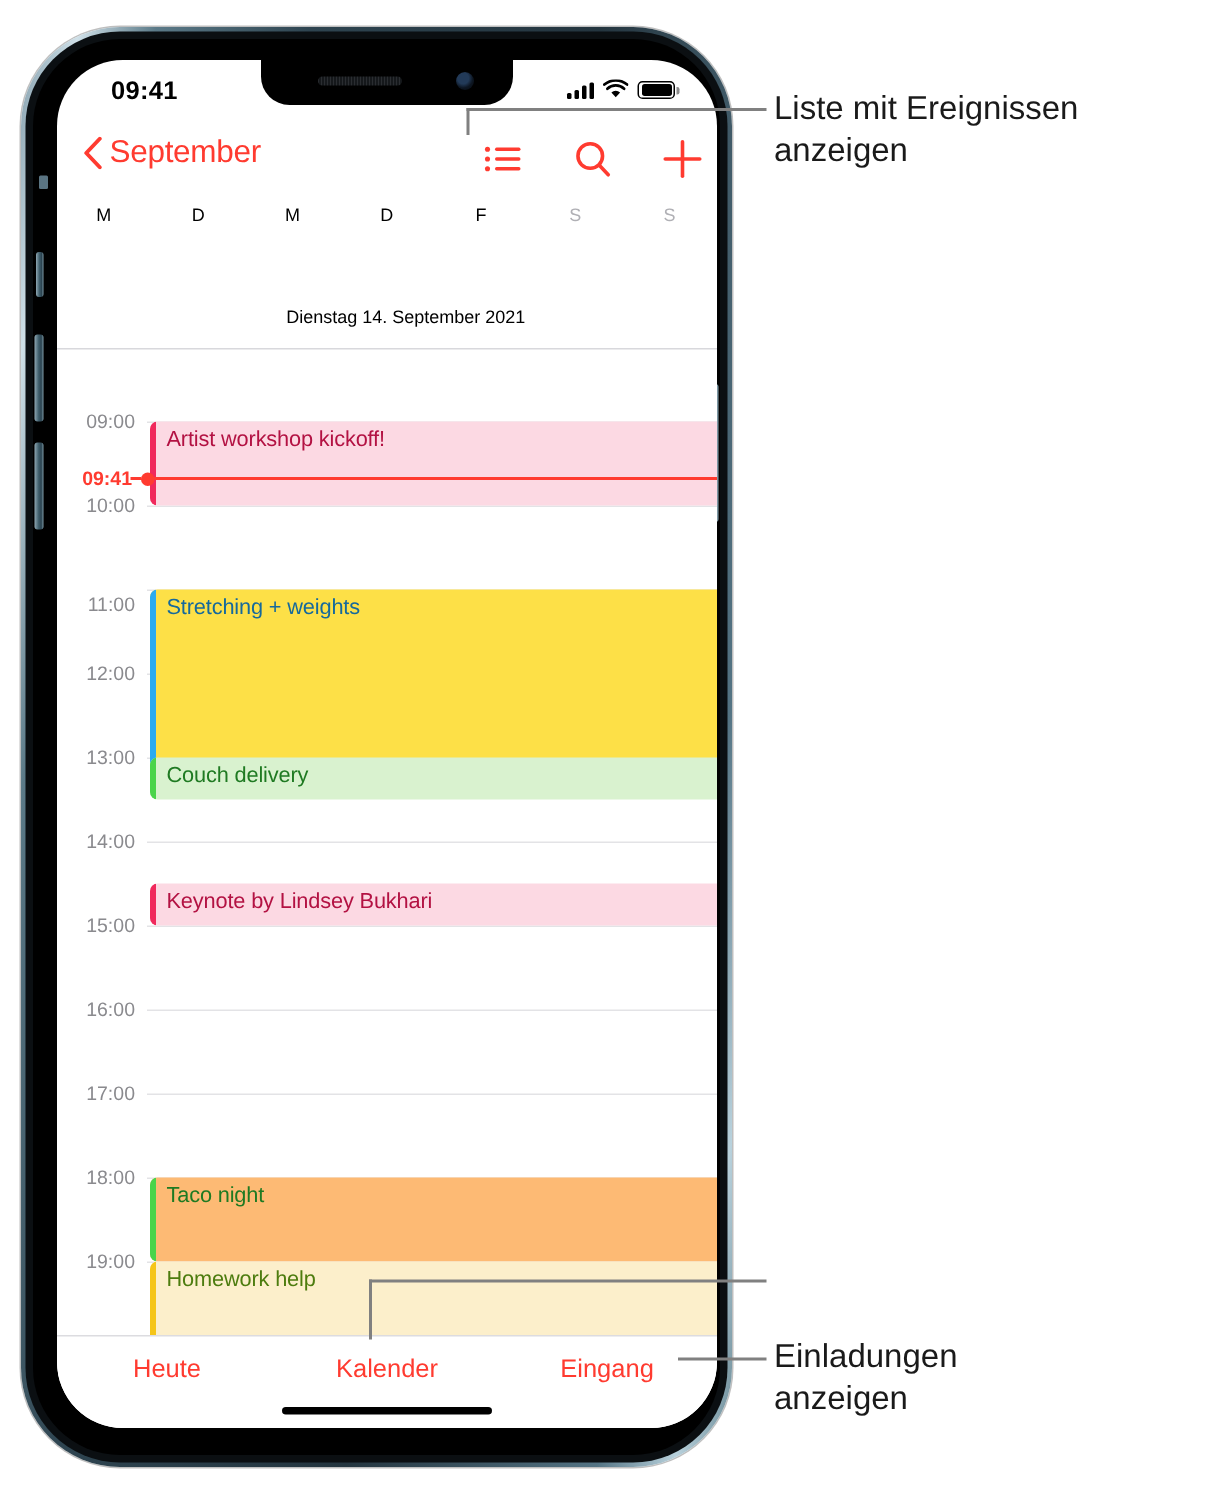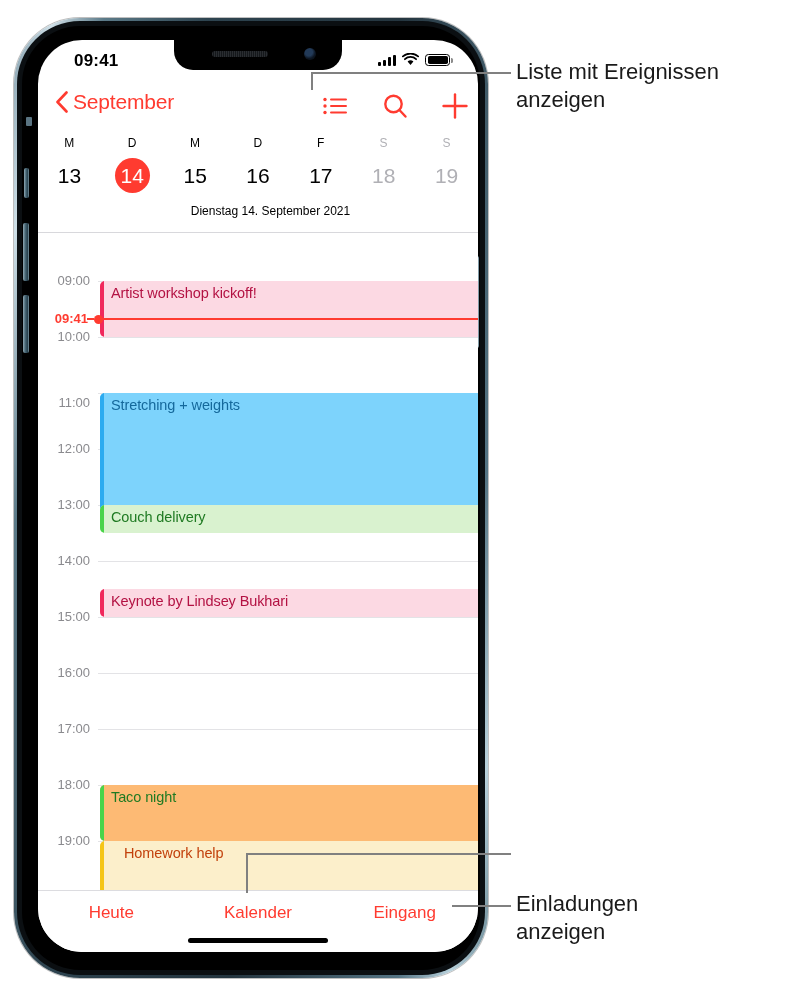--- a/index.html
+++ b/index.html
@@ -200,29 +200,20 @@
             </div>
           <div class="wcell">
               <div class="wdow">F</div>
             </div>
           <div class="wcell">
               <div class="wdow dim">S</div>
             </div>
           <div class="wcell">
               <div class="wdow dim">S</div>
             </div>
-        </div>
-        <div class="wrow">
-          <div class="wcell"><div class="wnum">13</div></div>
-          <div class="wcell"><div class="wnum sel">14</div></div>
-          <div class="wcell"><div class="wnum">15</div></div>
-          <div class="wcell"><div class="wnum">16</div></div>
-          <div class="wcell"><div class="wnum">17</div></div>
-          <div class="wcell"><div class="wnum dim">18</div></div>
-          <div class="wcell"><div class="wnum dim">19</div></div>
         </div>
       </div>
       <div class="datecaption">Dienstag   14. September 2021</div>
       <div class="hair" style="top:192px;"></div>
 
       <div class="daygrid">
         <div id="grid-layer">
             <div class="hourline" style="top: 45px;"></div>
             <div class="hourlabel" style="top: 37px;">09:00</div>
             <div class="hourline" style="top: 101px;"></div>
@@ -245,39 +236,39 @@
             <div class="hourlabel" style="top: 541px;">18:00</div>
             <div class="hourline" style="top: 605px;"></div>
             <div class="hourlabel" style="top: 597px;">19:00</div>
             <div class="hourlabel" style="top: 653px;">20:00</div>
           </div>
         <div id="event-layer">
             <div class="event" style="top: 45px; height: 56px; background: rgb(252, 217, 227);">
               <div class="ev-bar" style="background: rgb(240, 41, 92);"></div>
               <div class="ev-title" style="color: rgb(179, 18, 67);">Artist workshop kickoff!</div>
             </div>
-            <div class="event" style="top: 157px; height: 120px; background: #7dd3fc;">
+            <div class="event" style="top: 157px; height: 120px; background: #fde047;">
               <div class="ev-bar" style="background: rgb(44, 171, 240);"></div>
               <div class="ev-title" style="color: rgb(21, 105, 156);">Stretching + weights</div>
             </div>
             <div class="event" style="top: 269px; height: 28px; background: rgb(217, 242, 207);">
               <div class="ev-bar" style="background: rgb(74, 212, 74);"></div>
               <div class="ev-title" style="color: rgb(31, 122, 34);">Couch delivery</div>
             </div>
             <div class="event" style="top: 353px; height: 28px; background: rgb(252, 217, 227);">
               <div class="ev-bar" style="background: rgb(240, 41, 92);"></div>
               <div class="ev-title" style="color: rgb(179, 18, 67);">Keynote by Lindsey Bukhari</div>
             </div>
             <div class="event" style="top: 549px; height: 56px; background: #fdba74;">
               <div class="ev-bar" style="background: rgb(74, 212, 74);"></div>
               <div class="ev-title" style="color: rgb(31, 122, 34);">Taco night</div>
             </div>
             <div class="event" style="top: 605px; height: 84px; background: rgb(252, 239, 203);">
               <div class="ev-bar" style="background: rgb(245, 197, 24);"></div>
-              <div class="ev-title" style="color: #c2410c; margin-left: 13px;">Homework help</div>
+              <div class="ev-title" style="color: #4d7c0f;">Homework help</div>
             </div>
           </div>
         <div id="now-layer">
             <div class="nowline" style="top: 82.2667px; background: rgb(255, 59, 48);"></div>
             <div class="nowdot" style="top: 78.7667px; background: rgb(255, 59, 48);"></div>
             <div class="nowtick" style="top: 82.2667px; left: 49px; background: rgb(255, 59, 48);"></div>
             <div class="nowlabel" style="top: 75.2667px; color: rgb(255, 59, 48);">09:41</div>
           </div>
       </div>
 

